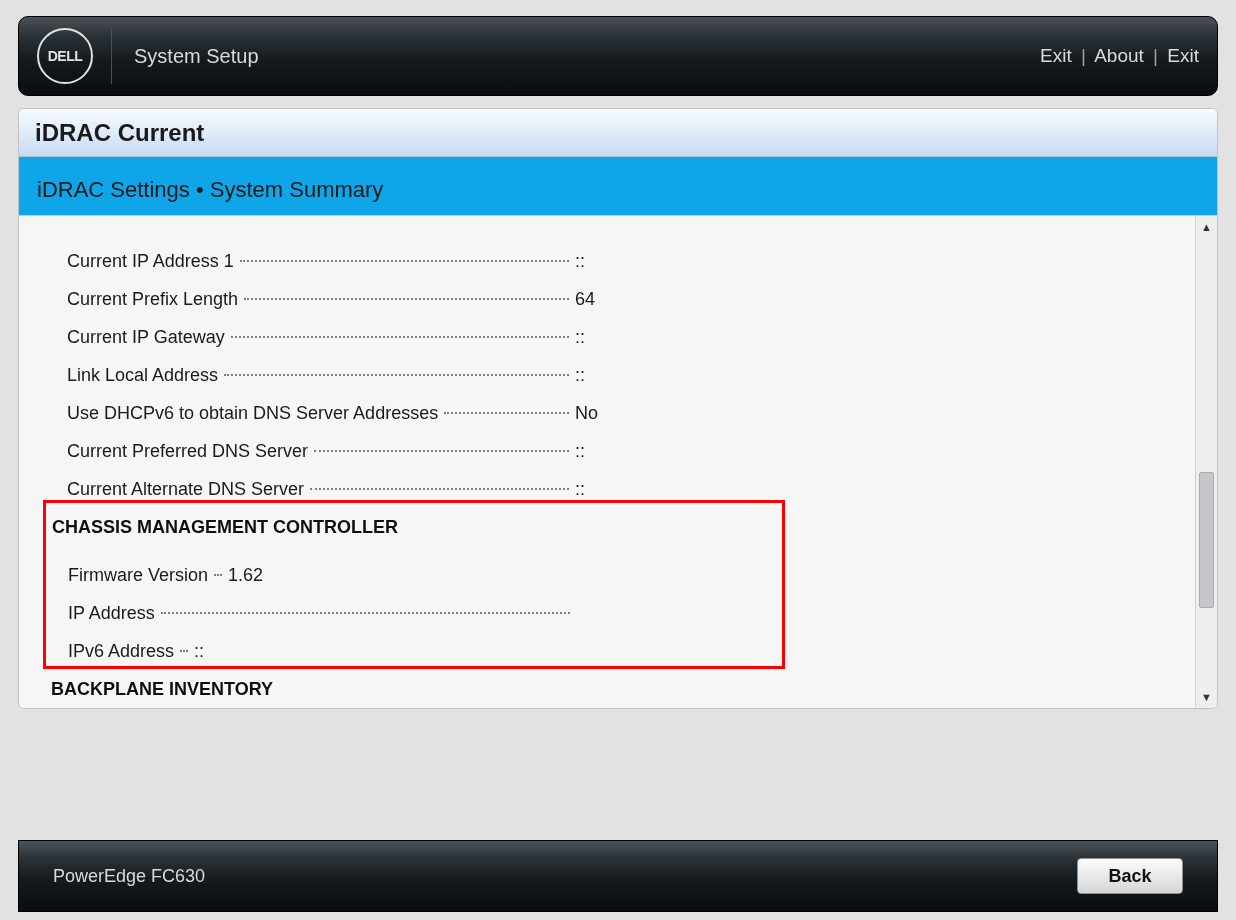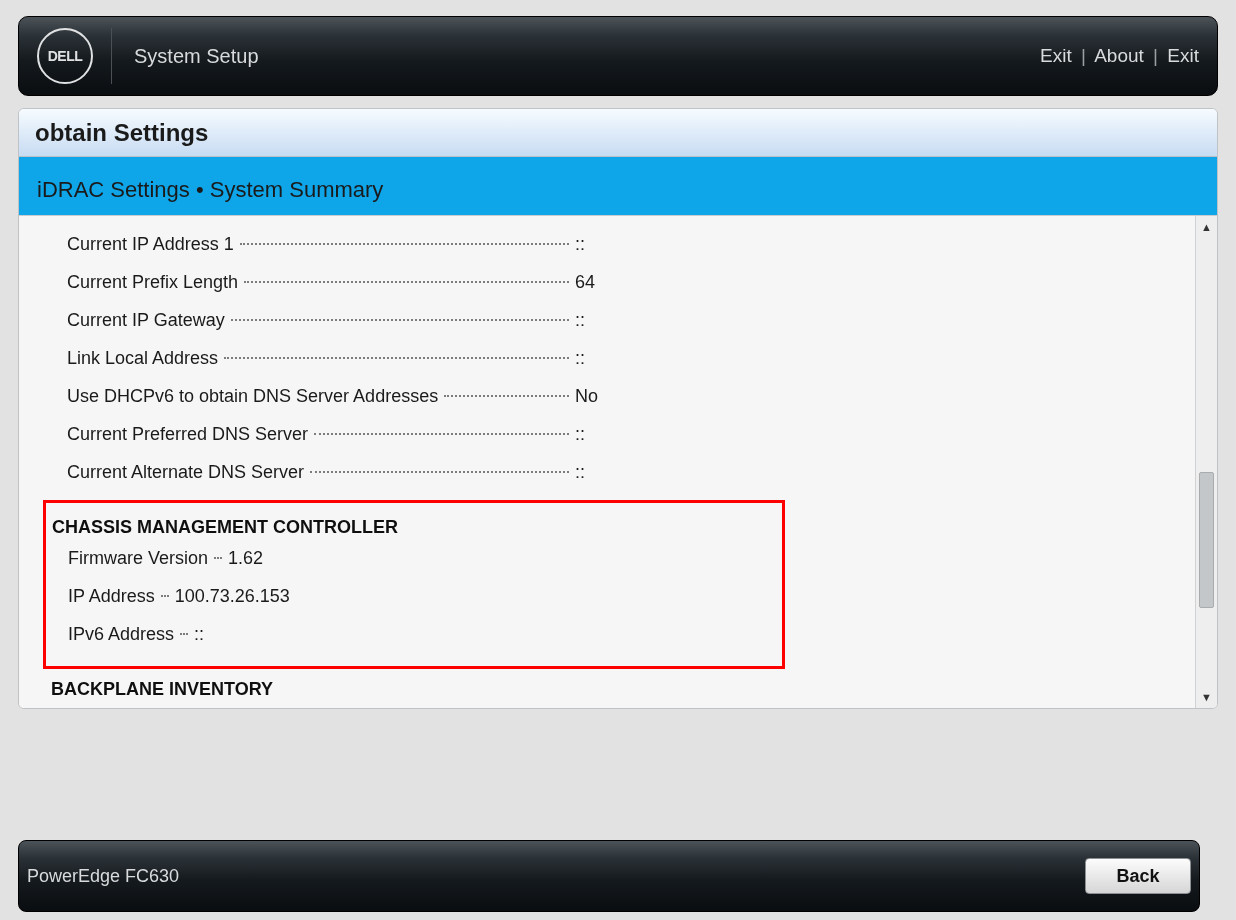--- a/index.html
+++ b/index.html
@@ -66,21 +66,21 @@
   .content {
     padding: 18px 22px 30px 26px;
     height: 492px;
     overflow: hidden;
     position: relative;
   }
 
   
   .row {
     display: flex;
-    align-items: flex-start;
+    align-items: flex-end;
     font-size: 18px;
     color: #1a1a1a;
     height: 38px;
   }
   .row .label {
     padding-left: 22px;
     white-space: nowrap;
   }
   .row .val {
     min-width: 610px;
@@ -122,28 +122,28 @@
     left: 3px; right: 3px;
     top: 256px; height: 136px;
     background: #c4c7c9;
     border: 1px solid #a9acaf;
     border-radius: 2px;
   }
 
   
   .footer {
     position: absolute;
-    left: 18px; right: 36px; bottom: 8px;
+    left: 18px; right: 18px; bottom: 8px;
     height: 72px;
     background: linear-gradient(to bottom, #4b5258 0%, #2a3136 25%, #151a1e 55%, #0a0d10 100%);
-    border-radius: 8px;
+    border-radius: 0;
     border: 1px solid #000;
     display: flex;
     align-items: center;
-    padding: 0 8px;
+    padding: 0 34px;
     color: #d8dadc;
   }
   .footer-left { font-size: 18px; line-height: 1.45; }
   .back-btn {
     margin-left: auto;
     width: 106px; height: 36px;
     background: linear-gradient(to bottom, #fcfcfc 0%, #e9e9e9 50%, #d6d6d6 100%);
     border: 1px solid #8d9093;
     border-radius: 4px;
     font-size: 18px; font-weight: bold; color: #111;
@@ -179,21 +179,21 @@
     <div class="top-links">
       <span>Exit</span>
       <span class="sep">|</span>
       <span>About</span>
       <span class="sep">|</span>
       <span>Exit</span>
     </div>
   </div>
 
   <div class="panel">
-    <div class="panel-title">obtain Settings</div>
+    <div class="panel-title">iDRAC Current</div>
     <div class="breadcrumb">iDRAC Settings • System Summary</div>
 
     <div class="content-wrap">
       <div class="content">
 
         <div class="row">
           <div class="row-line">
             <span class="label">Current IP Address 1</span>
             <span class="dots-fill"></span>
           </div>
@@ -250,21 +250,20 @@
               <span class="label">Firmware Version</span>
               <span class="dots-fill"></span>
             </div>
             <span class="val">1.62</span>
           </div>
           <div class="row">
             <div class="row-line">
               <span class="label">IP Address</span>
               <span class="dots-fill"></span>
             </div>
-            <span class="val">100.73.26.153</span>
           </div>
           <div class="row">
             <div class="row-line">
               <span class="label">IPv6 Address</span>
               <span class="dots-fill"></span>
             </div>
             <span class="val">::</span>
           </div>
         </div>
 

